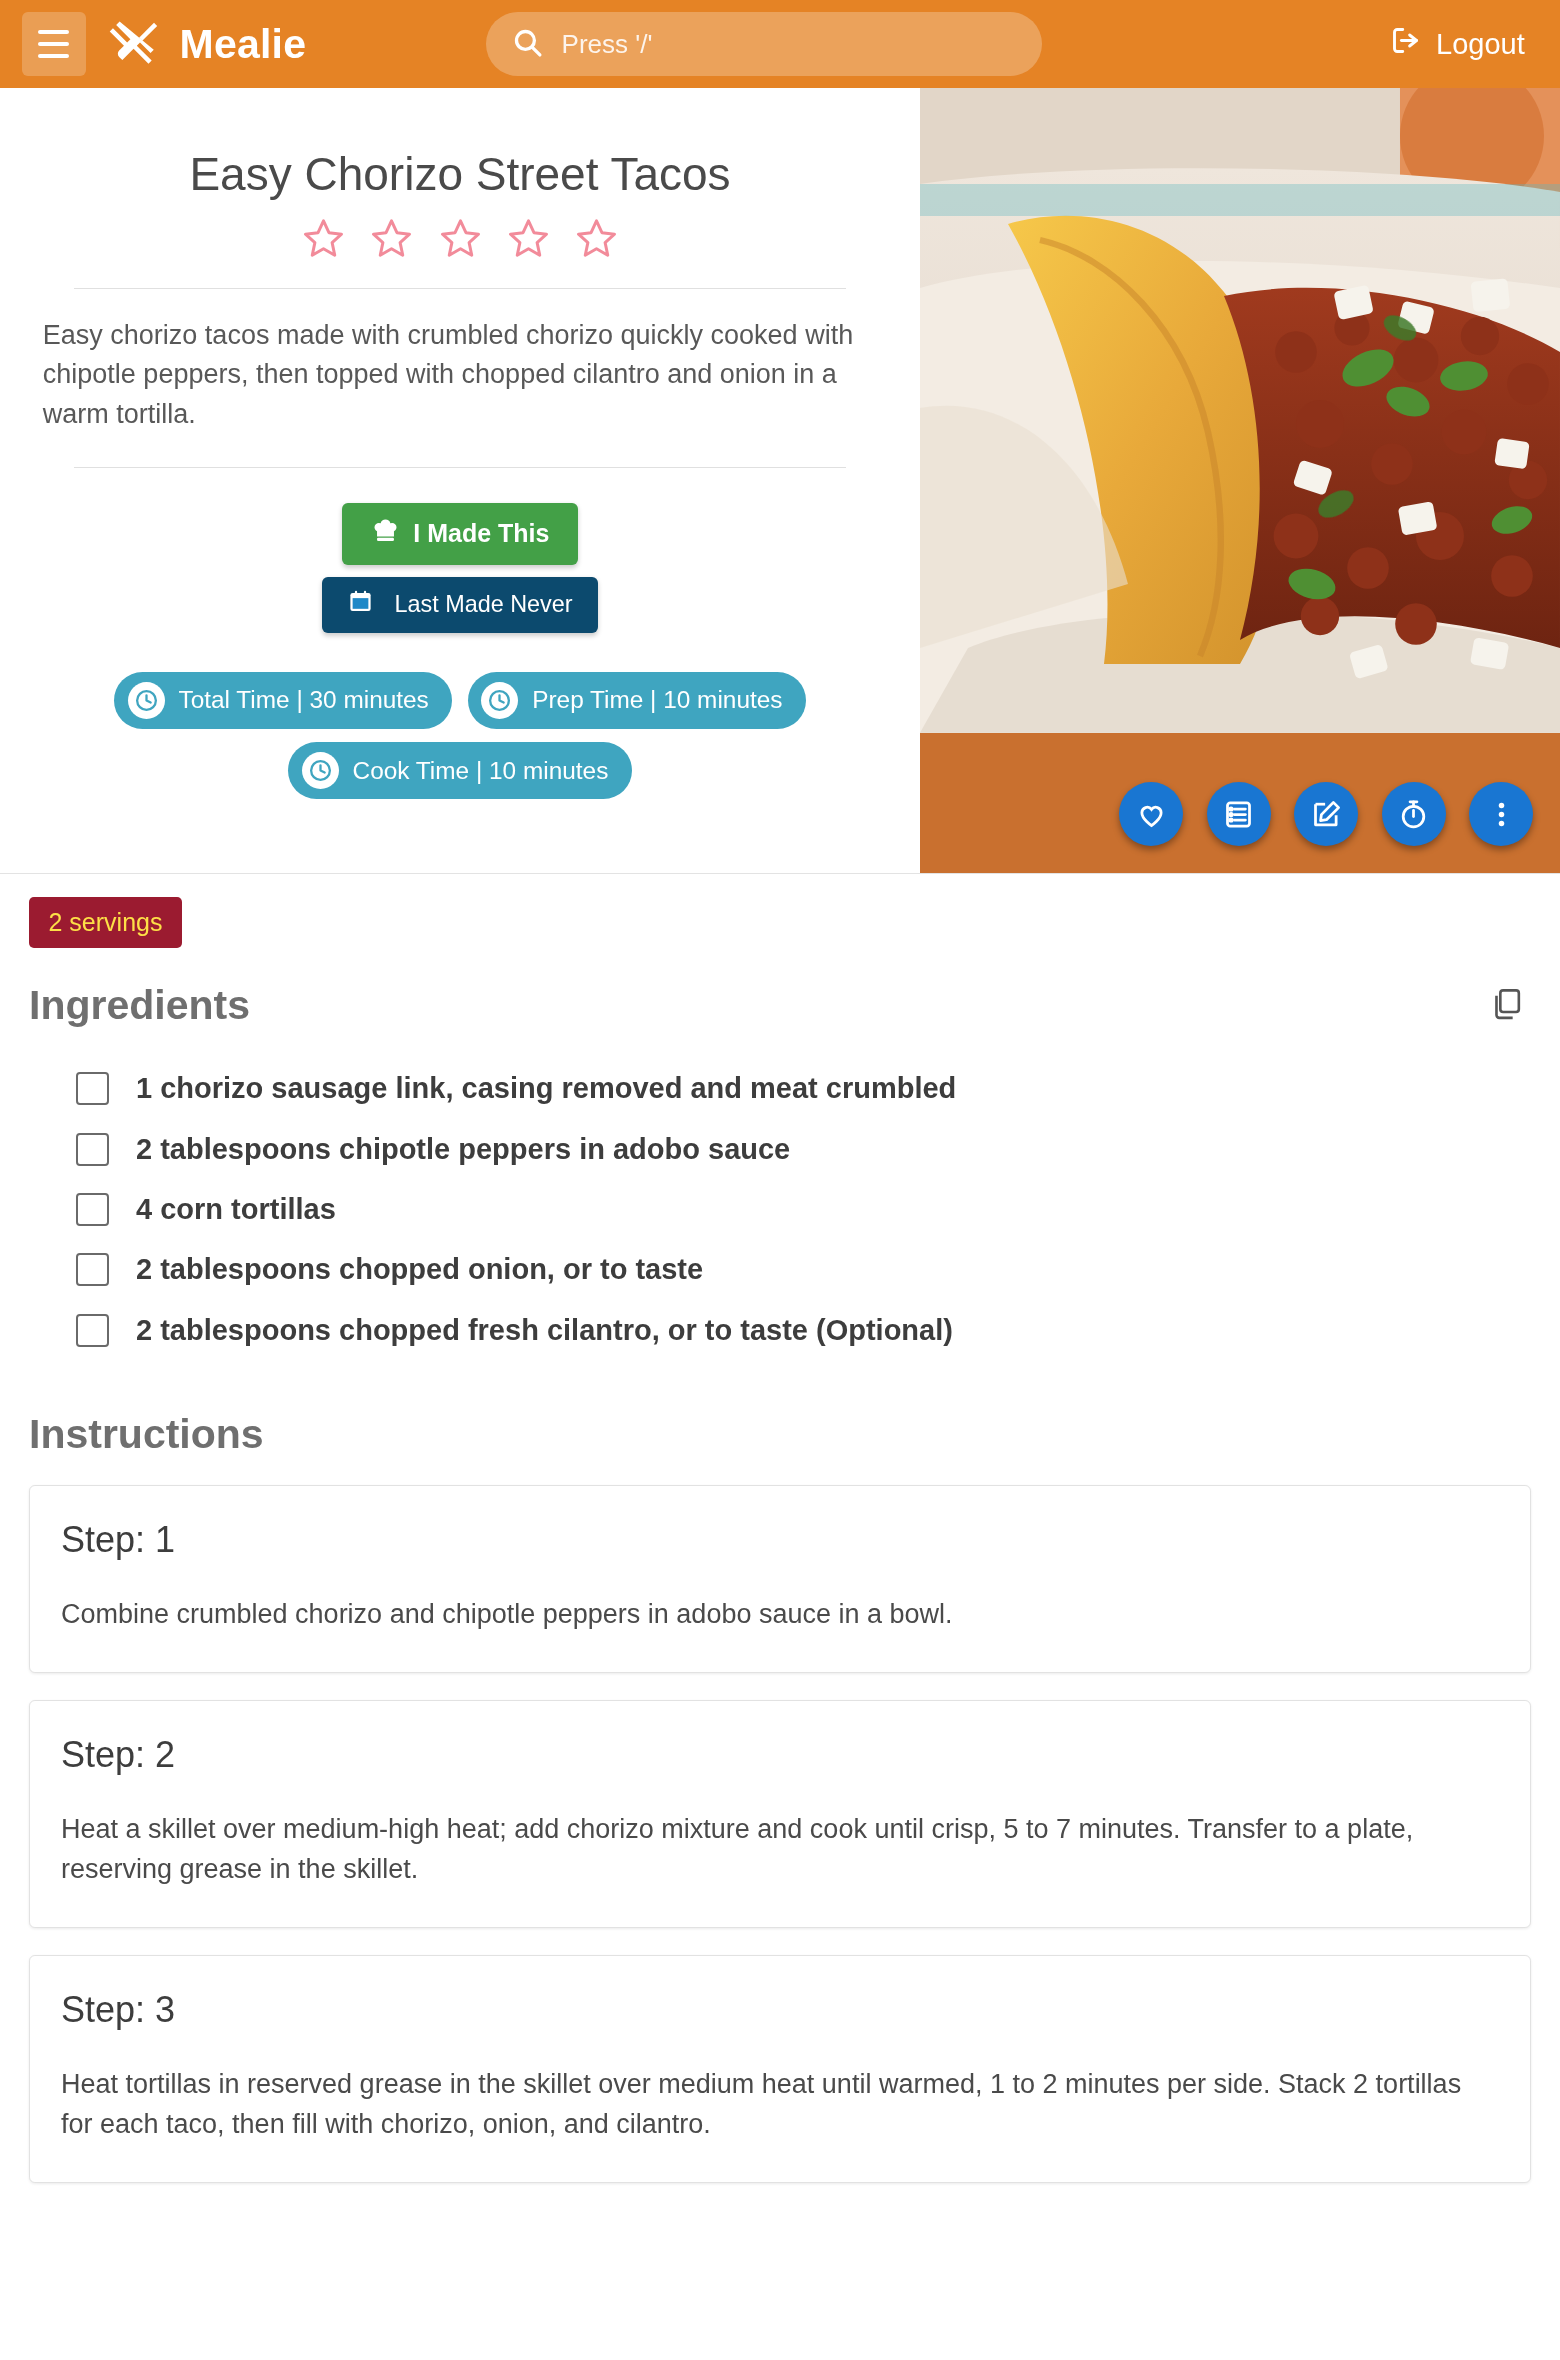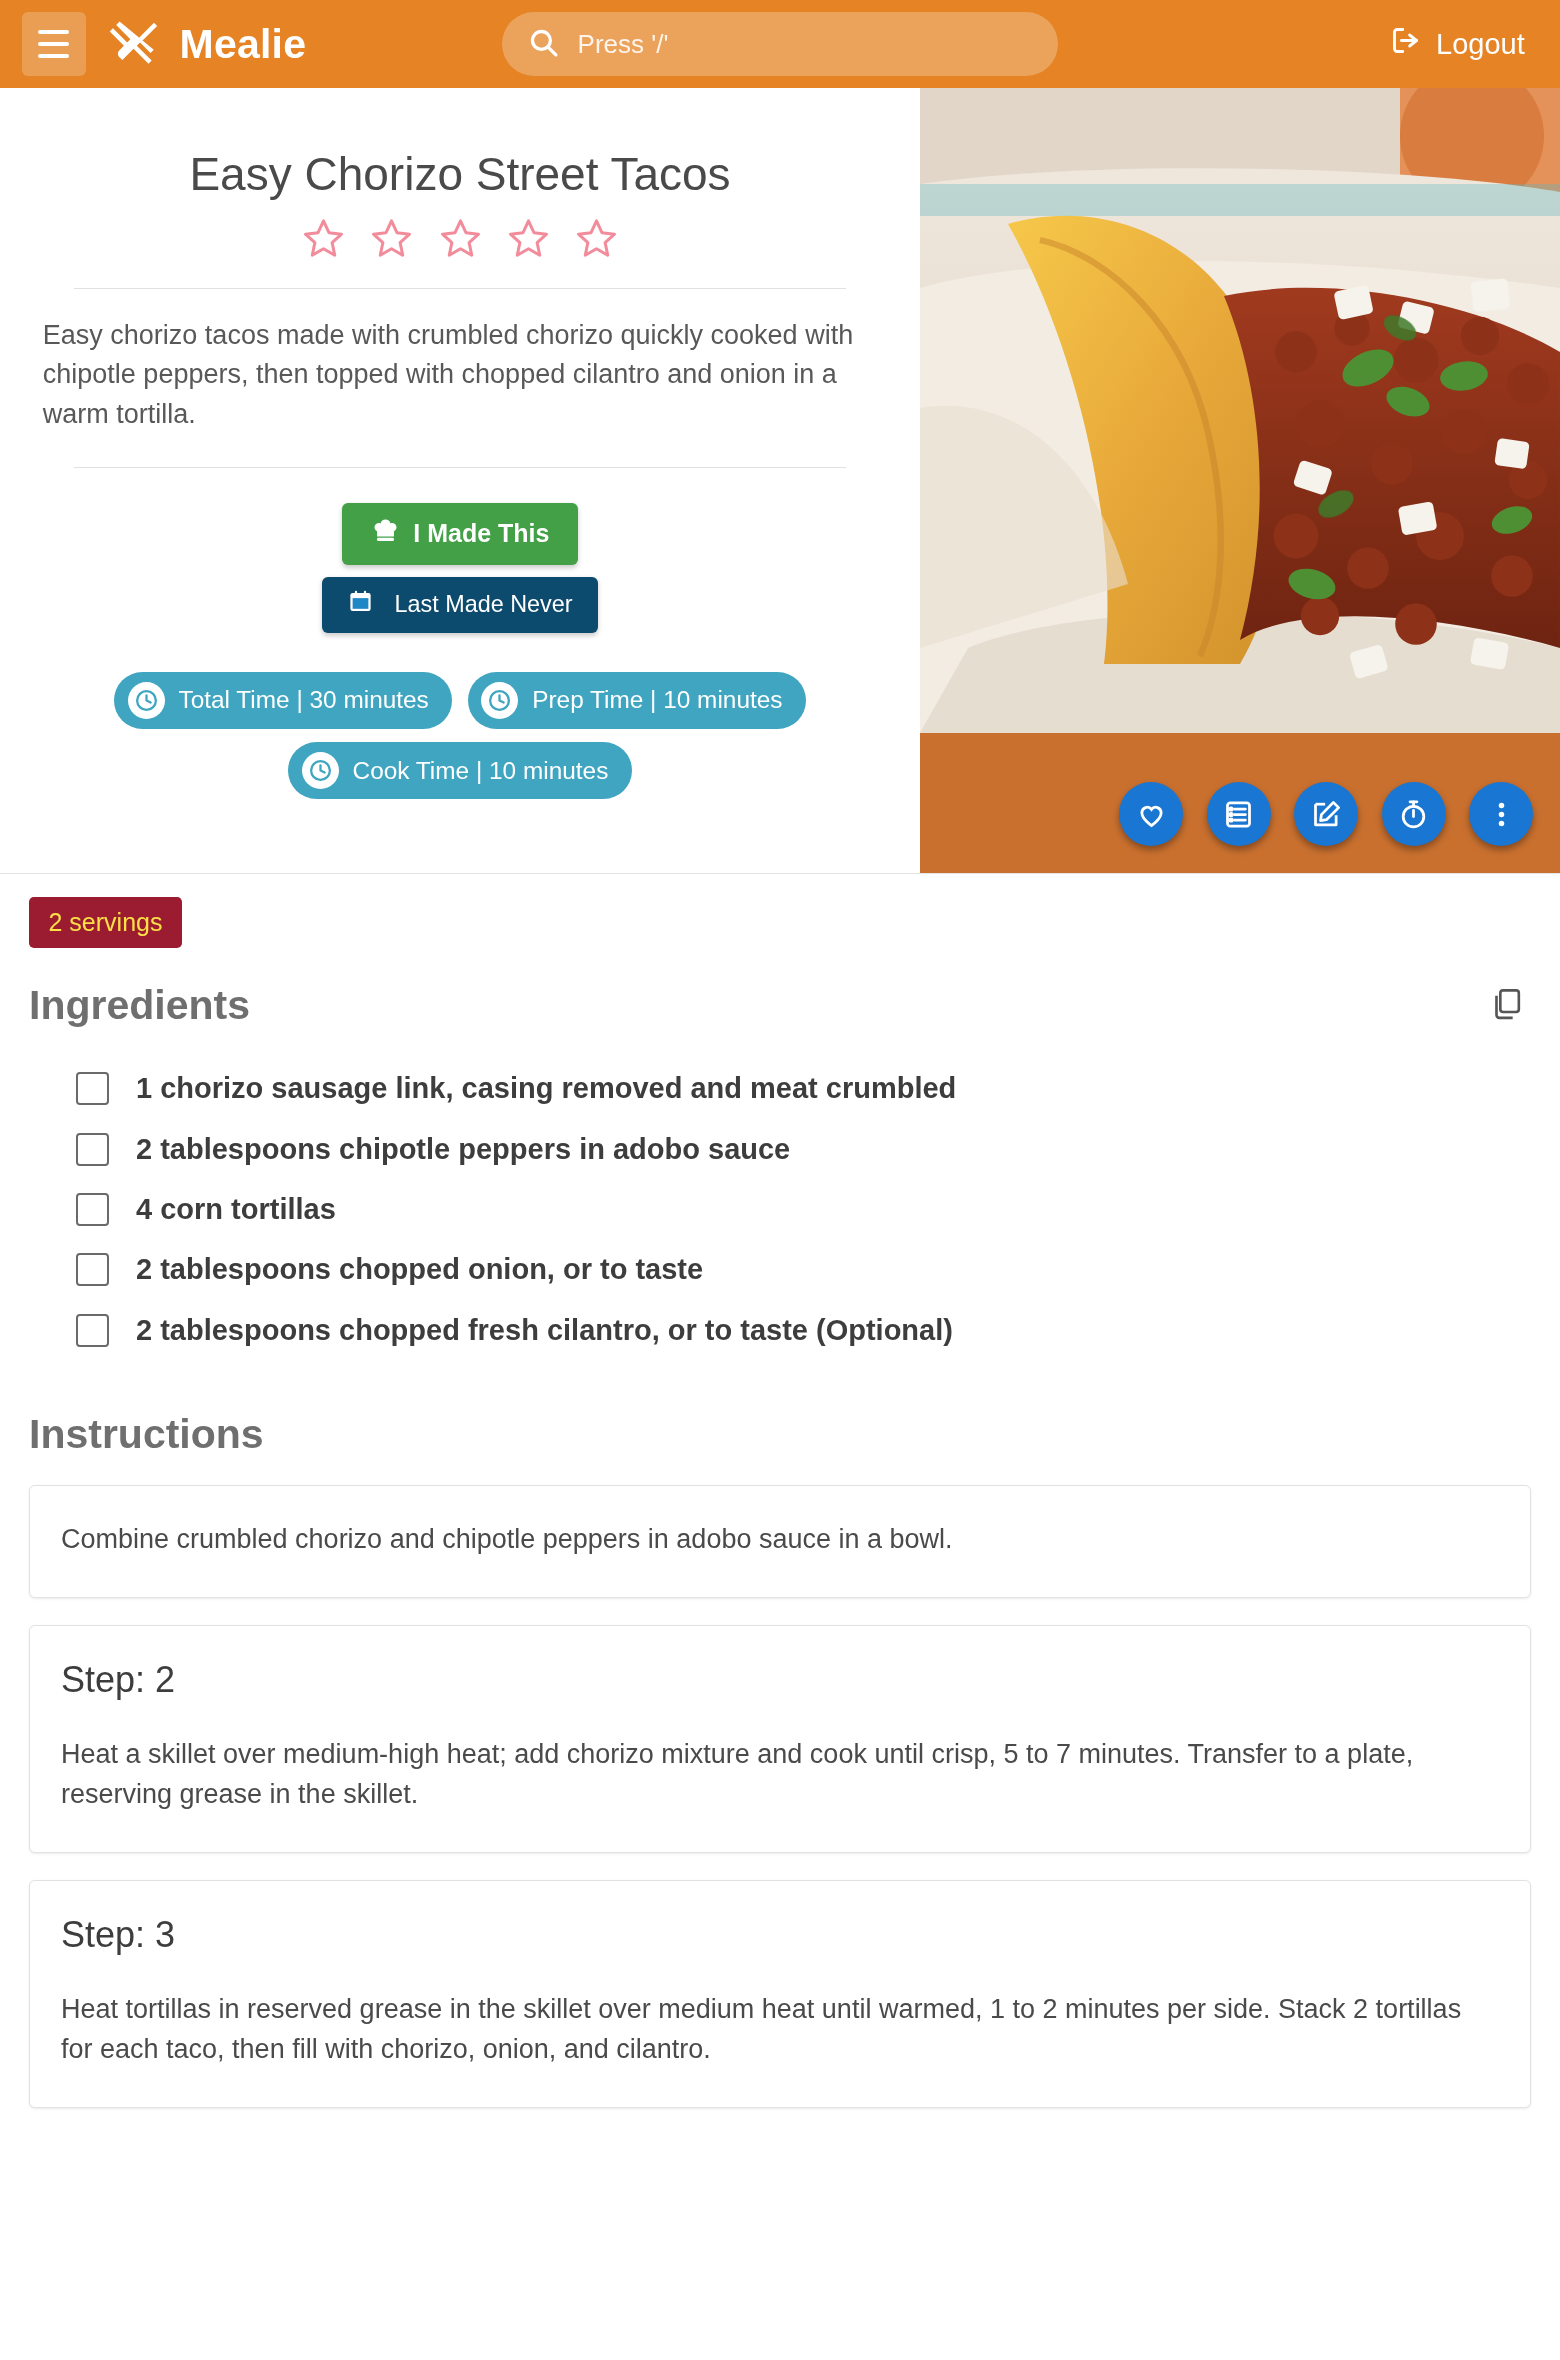--- a/index.html
+++ b/index.html
@@ -43,21 +43,21 @@
   }
   .brand-logo svg { display: block; }
   .brand-name {
     color: #fff;
     font-size: 41px;
     font-weight: 700;
     letter-spacing: 0.2px;
   }
   .search-wrap {
     position: absolute;
-    left: 780px;
+    left: 764px;
     transform: translateX(-50%);
     width: 556px;
     height: 64px;
     background: rgba(255,255,255,0.25);
     border-radius: 32px;
     display: flex;
     align-items: center;
     padding: 0 25px;
     gap: 15.6px;
     cursor: text;
@@ -535,20 +535,21 @@
     </div>
     <div class="ing-row">
       <span class="checkbox"></span>
       <span class="ing-text">2 tablespoons chopped fresh cilantro, or to taste (Optional)</span>
     </div>
   </div>
 
   <h2 class="section-title instructions-title">Instructions</h2>
 
   <div class="step-card">
+    <h3 class="step-title">Step: 1</h3>
     <p class="step-text">Combine crumbled chorizo and chipotle peppers in adobo sauce in a bowl.</p>
   </div>
 
   <div class="step-card">
     <h3 class="step-title">Step: 2</h3>
     <p class="step-text">Heat a skillet over medium-high heat; add chorizo mixture and cook until crisp, 5 to 7 minutes. Transfer to a plate, reserving grease in the skillet.</p>
   </div>
 
   <div class="step-card">
     <h3 class="step-title">Step: 3</h3>

